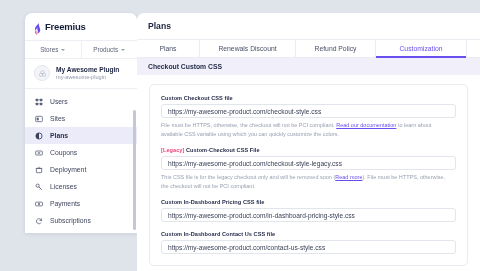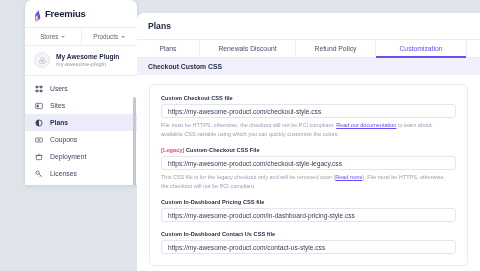--- a/index.html
+++ b/index.html
@@ -11,22 +11,22 @@
   }
   #app {
     position: relative;
     width: 480px; height: 271px;
     background: #dfe3ea;
   }
 
   
   #sidebar {
     position: absolute;
-    left: 25px; top: 0;
-    width: 112px; height: 185px;
+    left: 25px; top: 13px;
+    width: 112px; height: 220px;
     background: #ffffff;
     border-radius: 7px 7px 0 0;
     box-shadow: 0 1px 4px rgba(40,50,80,.10);
     overflow: hidden;
   }
   .brand {
     height: 27px;
     display: flex; align-items: center;
     padding: 0 9px;
     gap: 4px;

